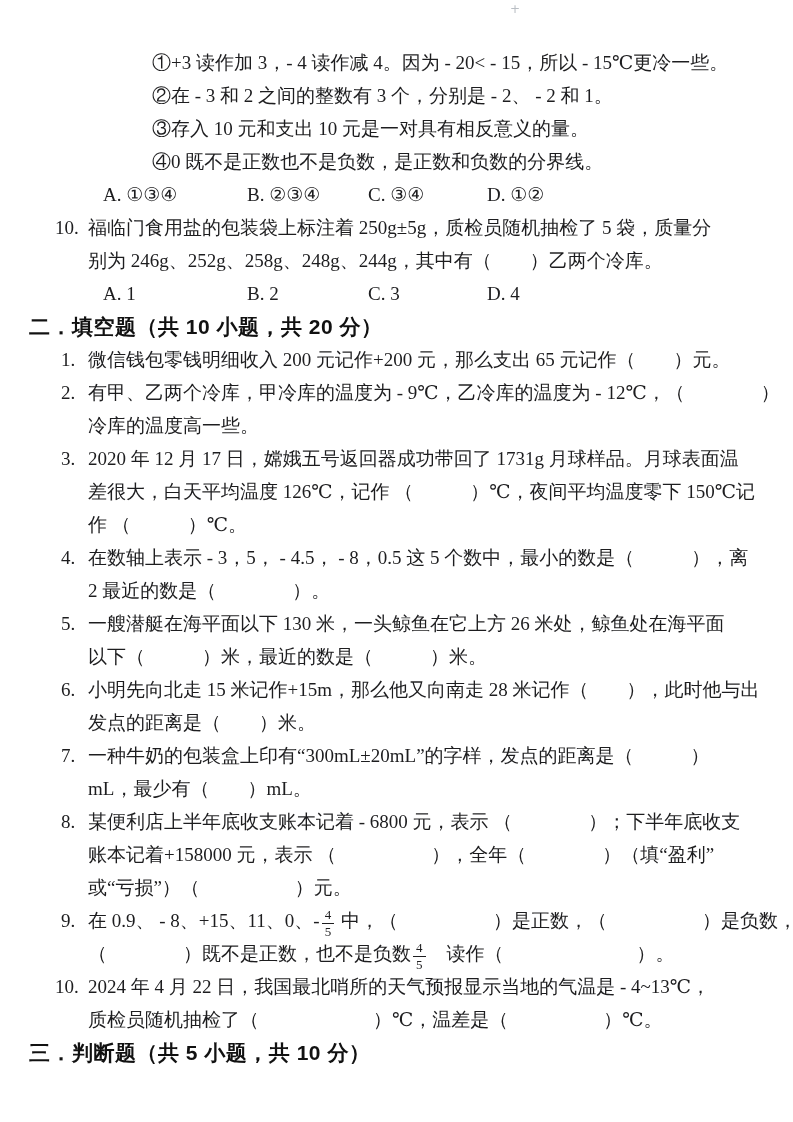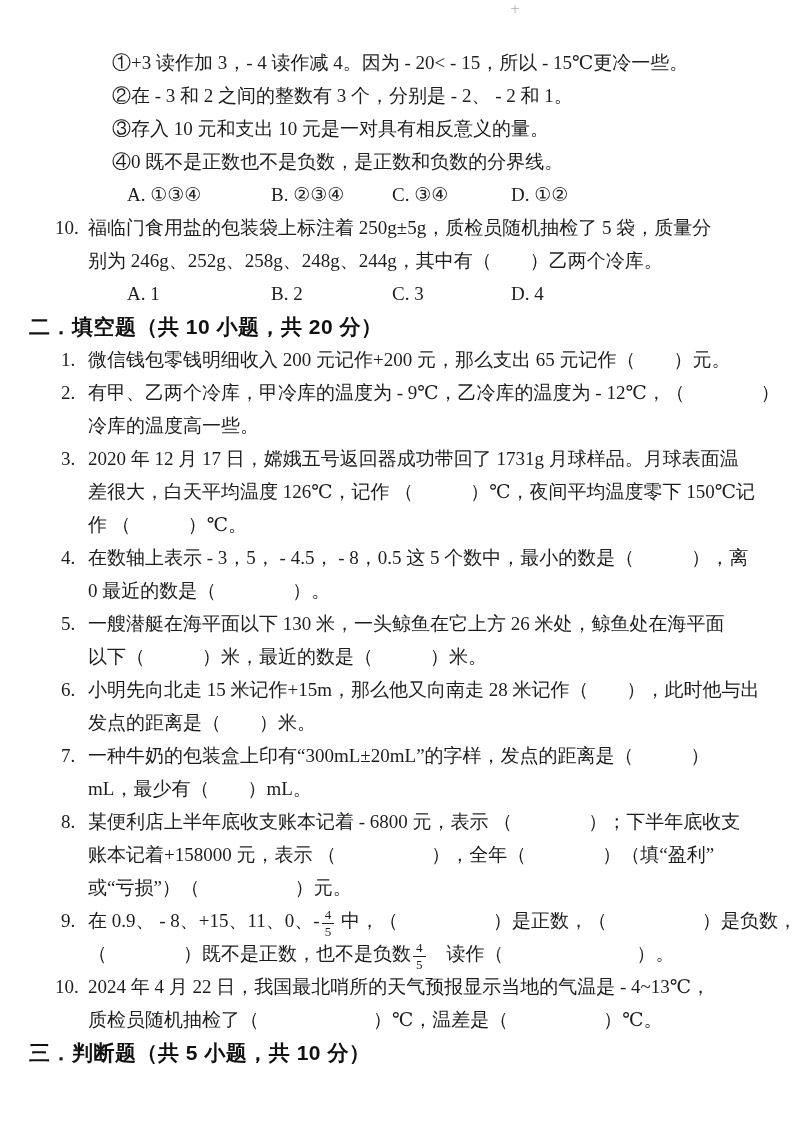--- a/index.html
+++ b/index.html
@@ -15,32 +15,32 @@
   }
   .page { position: absolute; inset: 0; padding-top: 46px; }
 
   .corner {
     position: absolute; left: 510px; top: 2px;
     font-size: 12px; color: #b9bec4;
     font-family: "DejaVu Sans", sans-serif;
   }
 
   .stmt, .ln { height: 33px; line-height: 33px; white-space: nowrap; }
-  .stmt { padding-left: 112px; }
+  .stmt { padding-left: 112px; margin-left: 40px; }
 
   .item { position: relative; padding-left: 88px; }
   .num {
     position: absolute; left: 61px; top: 0;
     height: 33px; line-height: 33px; white-space: nowrap;
   }
   .num2 { left: 55px; }
 
   .opts { height: 33px; line-height: 33px; padding-left: 103px; white-space: nowrap; }
   .opt { display: inline-block; }
-  .opt-1 { width: 144px; margin-left: 24px; }
+  .opt-1 { width: 144px; }
   .opt-2 { width: 121px; }
   .opt-3 { width: 119px; }
 
   h2 {
     margin: 0; padding-left: 29px;
     height: 33px; line-height: 33px;
     font-size: 21px; font-weight: 700;
     color: #111111;
     font-family: "Liberation Sans", "DejaVu Sans", sans-serif;
     letter-spacing: 0.5px;
@@ -97,21 +97,21 @@
   <div class="item">
     <span class="num">3.</span>
     <div class="ln">2020 年 12 月 17 日，嫦娥五号返回器成功带回了 1731g 月球样品。月球表面温</div>
     <div class="ln">差很大，白天平均温度 126℃，记作 （　　　）℃，夜间平均温度零下 150℃记</div>
     <div class="ln">作 （　　　）℃。</div>
   </div>
 
   <div class="item">
     <span class="num">4.</span>
     <div class="ln">在数轴上表示 - 3，5， - 4.5， - 8，0.5 这 5 个数中，最小的数是（　　　），离</div>
-    <div class="ln">0 最近的数是（　　　　）。</div>
+    <div class="ln">2 最近的数是（　　　　）。</div>
   </div>
 
   <div class="item">
     <span class="num">5.</span>
     <div class="ln">一艘潜艇在海平面以下 130 米，一头鲸鱼在它上方 26 米处，鲸鱼处在海平面</div>
     <div class="ln">以下（　　　）米，最近的数是（　　　）米。</div>
   </div>
 
   <div class="item">
     <span class="num">6.</span>

